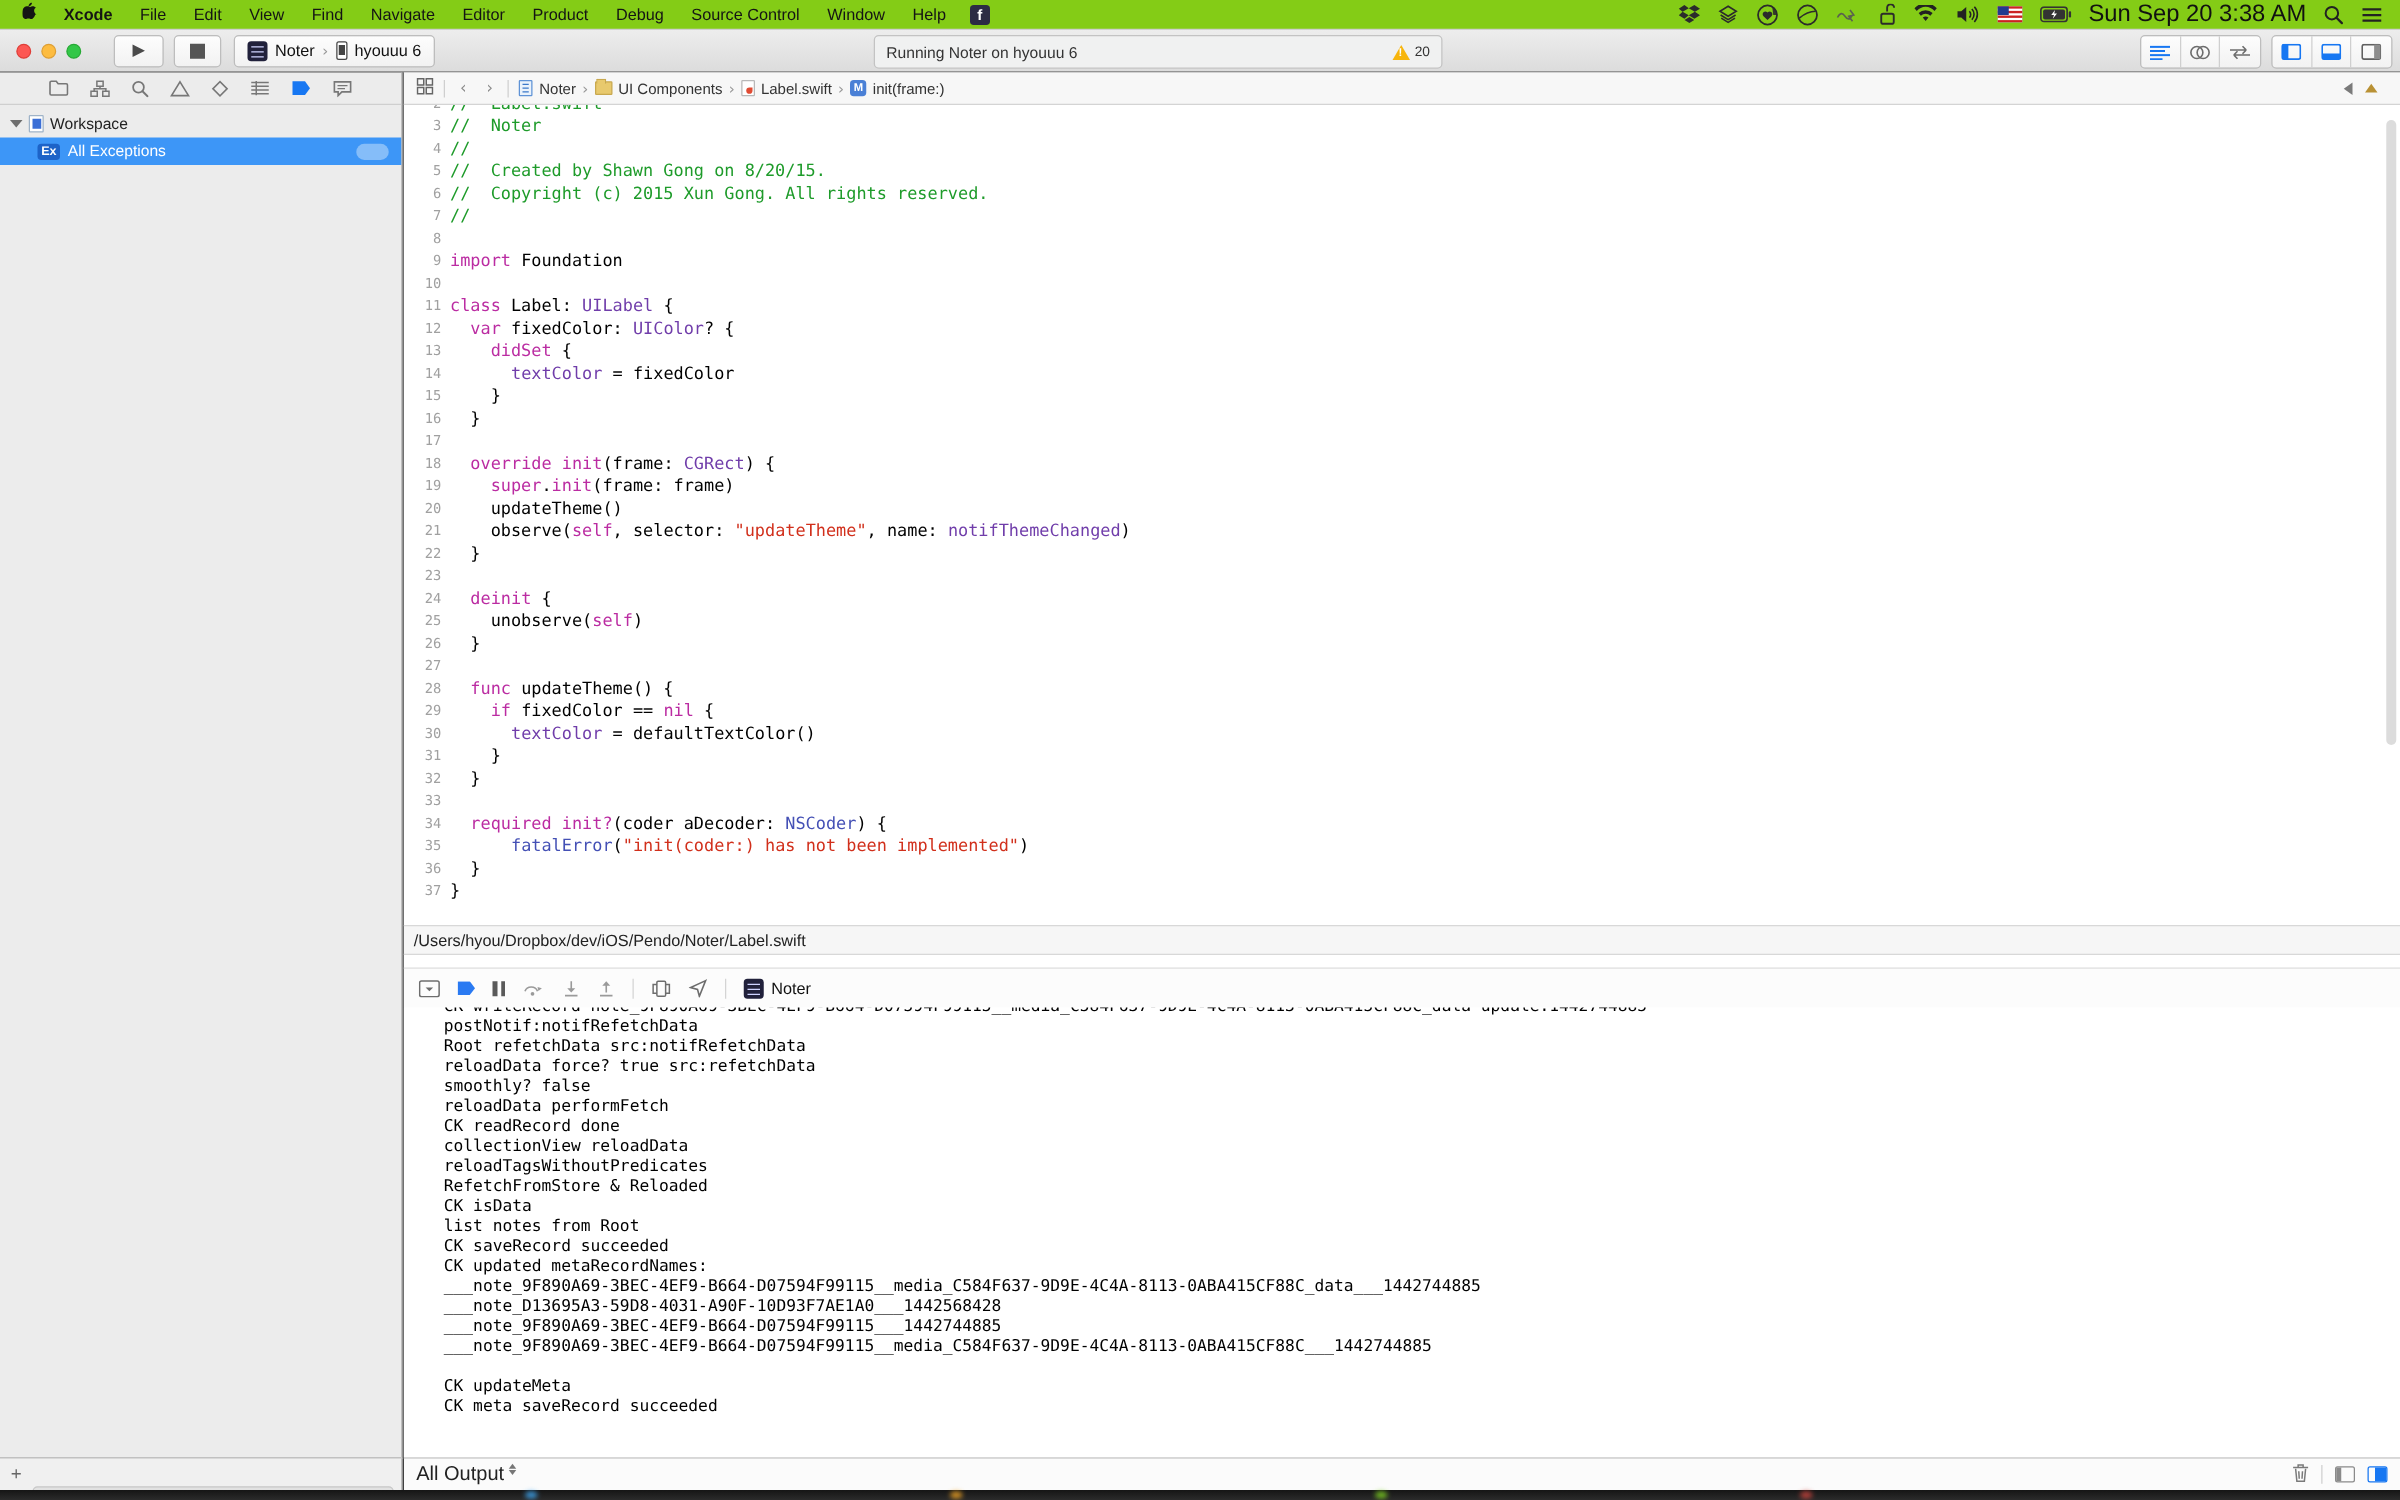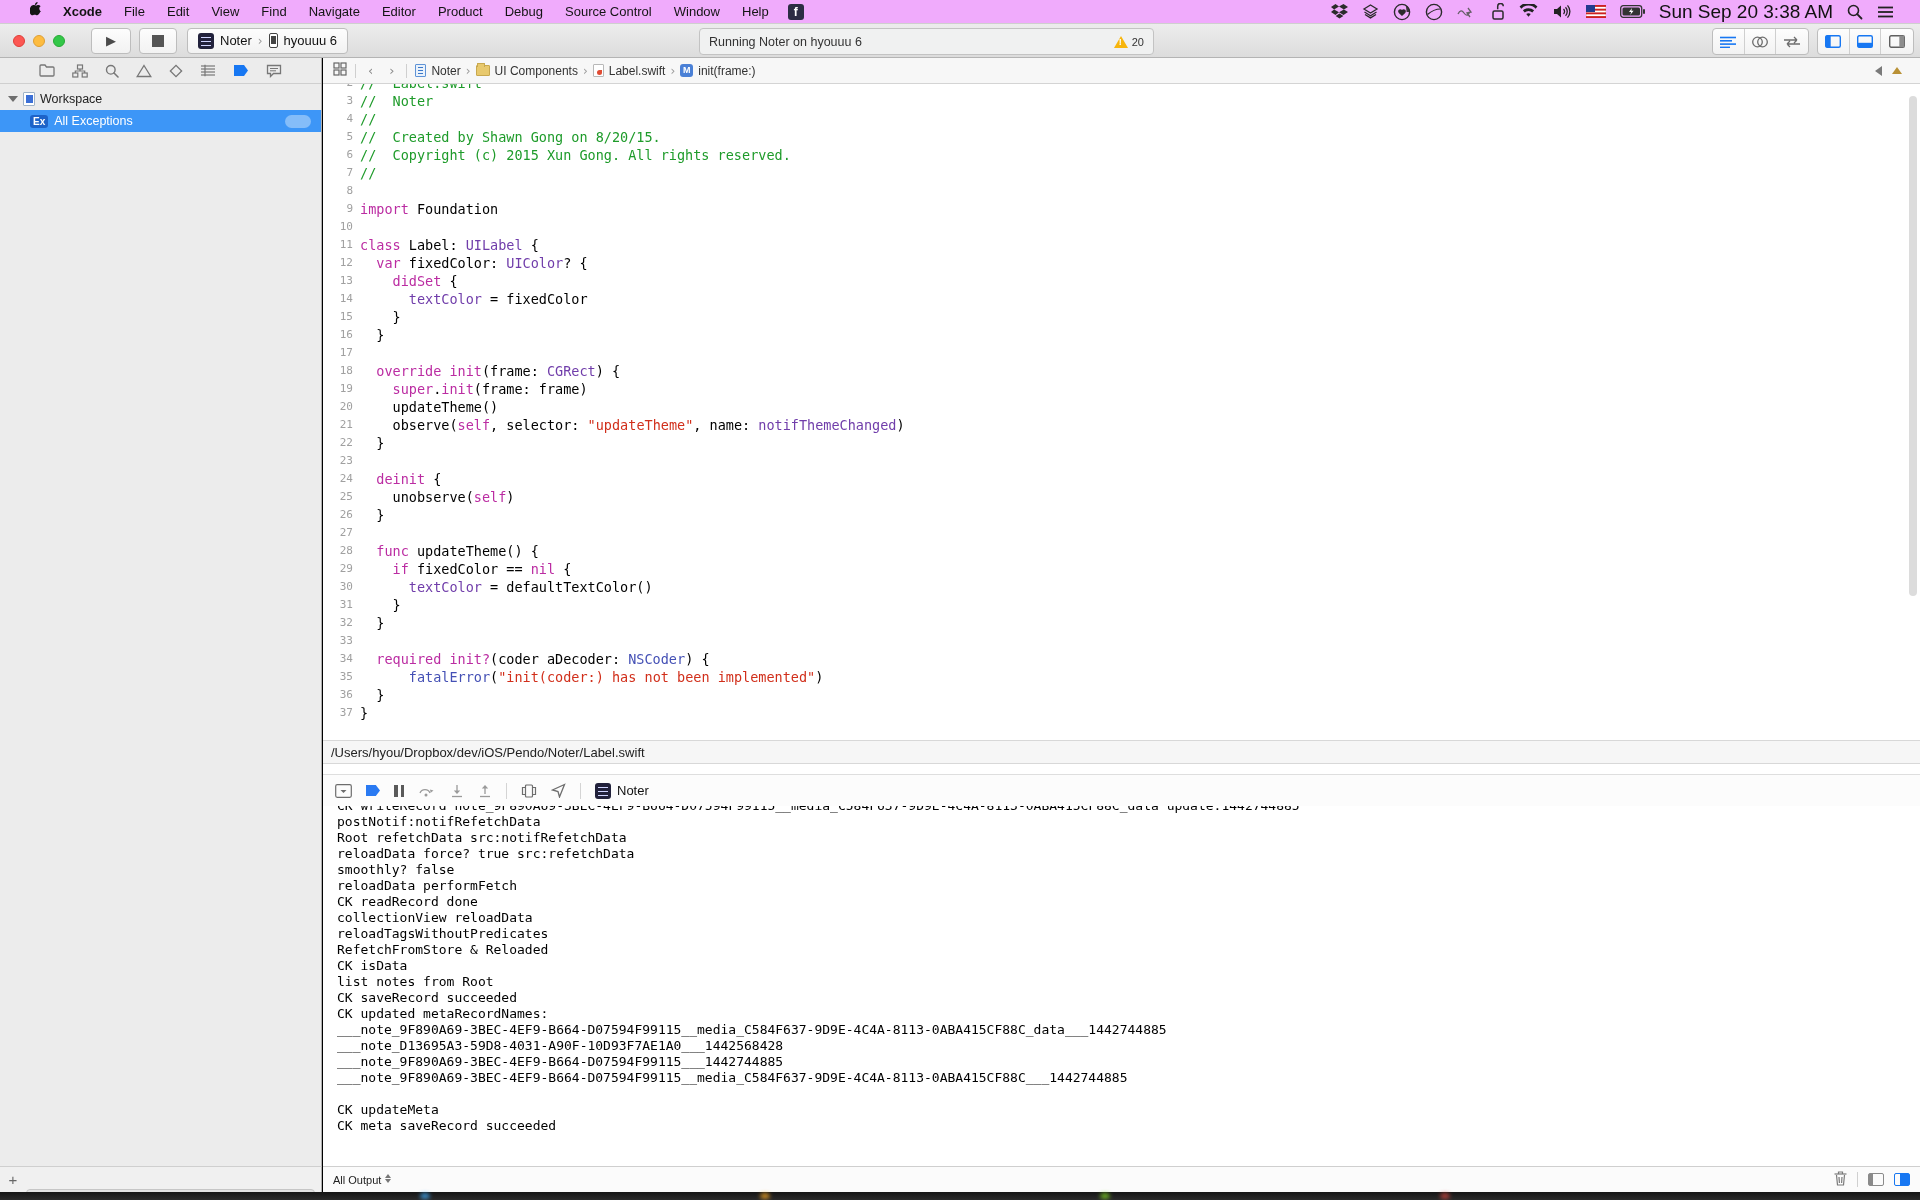--- a/index.html
+++ b/index.html
@@ -2,22 +2,22 @@
 <html><head>
 <meta charset="utf-8">
 <style>
   * { margin:0; padding:0; box-sizing:border-box; }
   html,body { width:1920px; height:1200px; overflow:hidden; background:#000; }
   body { font-family:"Liberation Sans", sans-serif; font-size:13px; color:#111; position:relative; }
   .abs { position:absolute; }
   .glyph { font-family:"DejaVu Sans", sans-serif; }
 
   
-  #menubar { left:0; top:0; width:1920px; height:24px; background:#f0abfc; border-bottom:1px solid #cfcfcf;
-             display:flex; align-items:center; padding:0 22px; }
+  #menubar { left:0; top:0; width:1920px; height:24px; background:#84cc16; border-bottom:1px solid #cfcfcf;
+             display:flex; align-items:center; padding:0 10px; }
   #menu-left { display:flex; align-items:center; gap:0; }
   .menu-item { padding:0 11px; height:24px; line-height:24px; color:#141414; white-space:nowrap; }
   .menu-item.app { font-weight:bold; }
   #apple-logo { width:30px; text-align:center; font-size:15px; }
   #fb-menu-icon { width:16px; height:16px; background:#2c2c44; color:#fff; border-radius:3px; font-size:12px;
                   font-weight:bold; text-align:center; line-height:16px; margin-left:8px; }
   #menu-right { margin-left:auto; display:flex; align-items:center; gap:14px; padding-right:4px; }
   #menu-right svg { display:block; }
   #clock { font-size:19px; color:#111; white-space:nowrap; }
 
@@ -126,29 +126,29 @@
   #debug-gap { height:10px; background:#fff; }
   #debugbar { height:32px; background:#fcfcfc; border-top:1px solid #dedede; display:flex; align-items:center;
               padding:0 12px; gap:14px; }
   #debugbar svg { display:block; }
   .db-div { width:1px; height:16px; background:#d4d4d4; }
   .bp-flag { width:14px; height:11px; background:#2a7af2; clip-path:polygon(0 0,70% 0,100% 50%,70% 100%,0 100%); }
   .pause-bars { display:flex; gap:3px; }
   .pause-bars i { width:3.5px; height:12px; background:#5a5a5a; }
   #debug-process { display:flex; align-items:center; gap:6px; }
 
-  #console { height:360px; background:#fff; overflow:hidden; padding-left:14px; }
+  #console { height:360px; background:#fff; overflow:hidden; padding-left:32px; }
   #console-inner { margin-top:-8px; }
   .console-line { height:16px; line-height:16px; white-space:pre; font-family:"DejaVu Sans Mono", monospace;
                   font-size:13px; color:#000; }
 
   
   #bottom-bar { left:323px; top:1166px; width:1597px; height:26px; background:#fbfbfb; border-top:1px solid #cfcfcf;
                 display:flex; align-items:center; padding:0 10px; }
-  #output-picker { display:flex; align-items:flex-start; gap:4px; color:#222; font-size:11px; }
+  #output-picker { display:flex; align-items:flex-start; gap:4px; color:#222; font-size:16px; }
   .updown { display:flex; flex-direction:column; gap:1px; }
   .updown i { width:0; height:0; border-left:3.5px solid transparent; border-right:3.5px solid transparent; }
   .updown .u { border-bottom:4px solid #777; }
   .updown .d { border-top:4px solid #777; }
   #bb-right { margin-left:auto; display:flex; align-items:center; gap:10px; }
   .bb-div { width:1px; height:15px; background:#d0d0d0; }
   .pane-ico { width:16px; height:13px; border:1.5px solid #8a8a8a; border-radius:2px; position:relative; }
   .pane-ico.left::after { content:""; position:absolute; left:0; top:0; bottom:0; width:4px; background:#8a8a8a; }
   .pane-ico.right { border-color:#1777f2; }
   .pane-ico.right::after { content:""; position:absolute; right:0; top:0; bottom:0; width:9px; background:#1777f2; }

